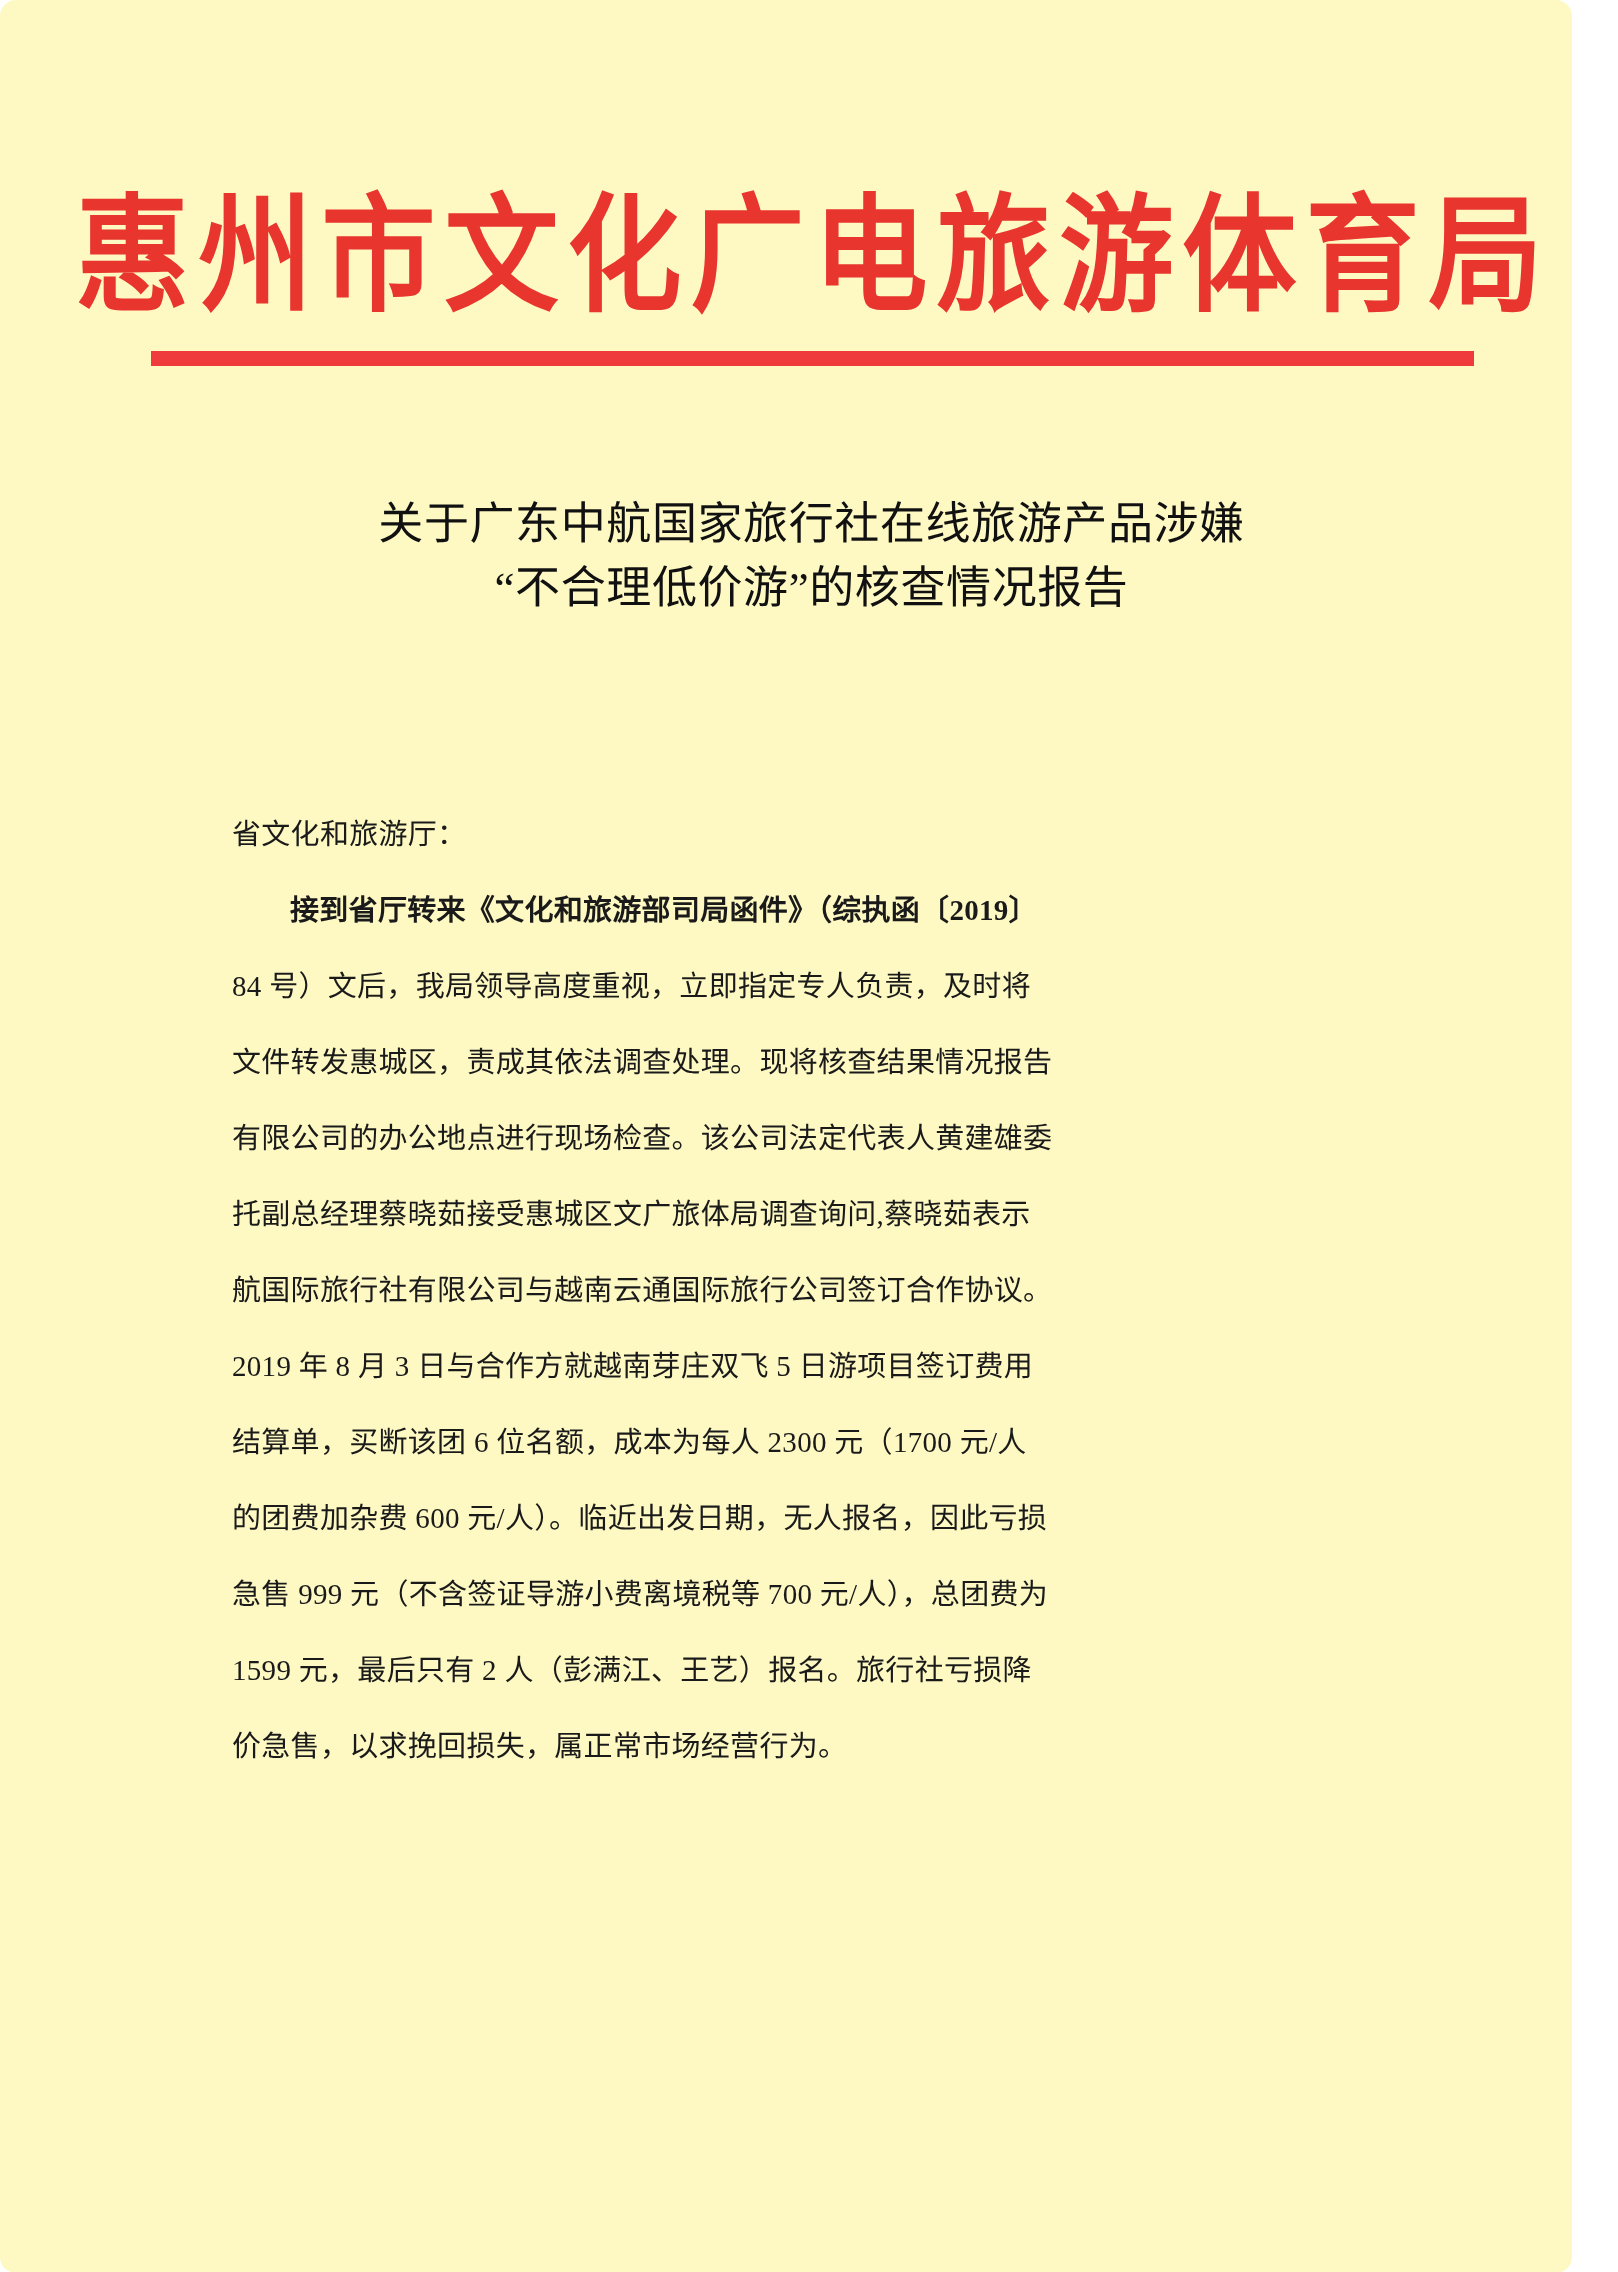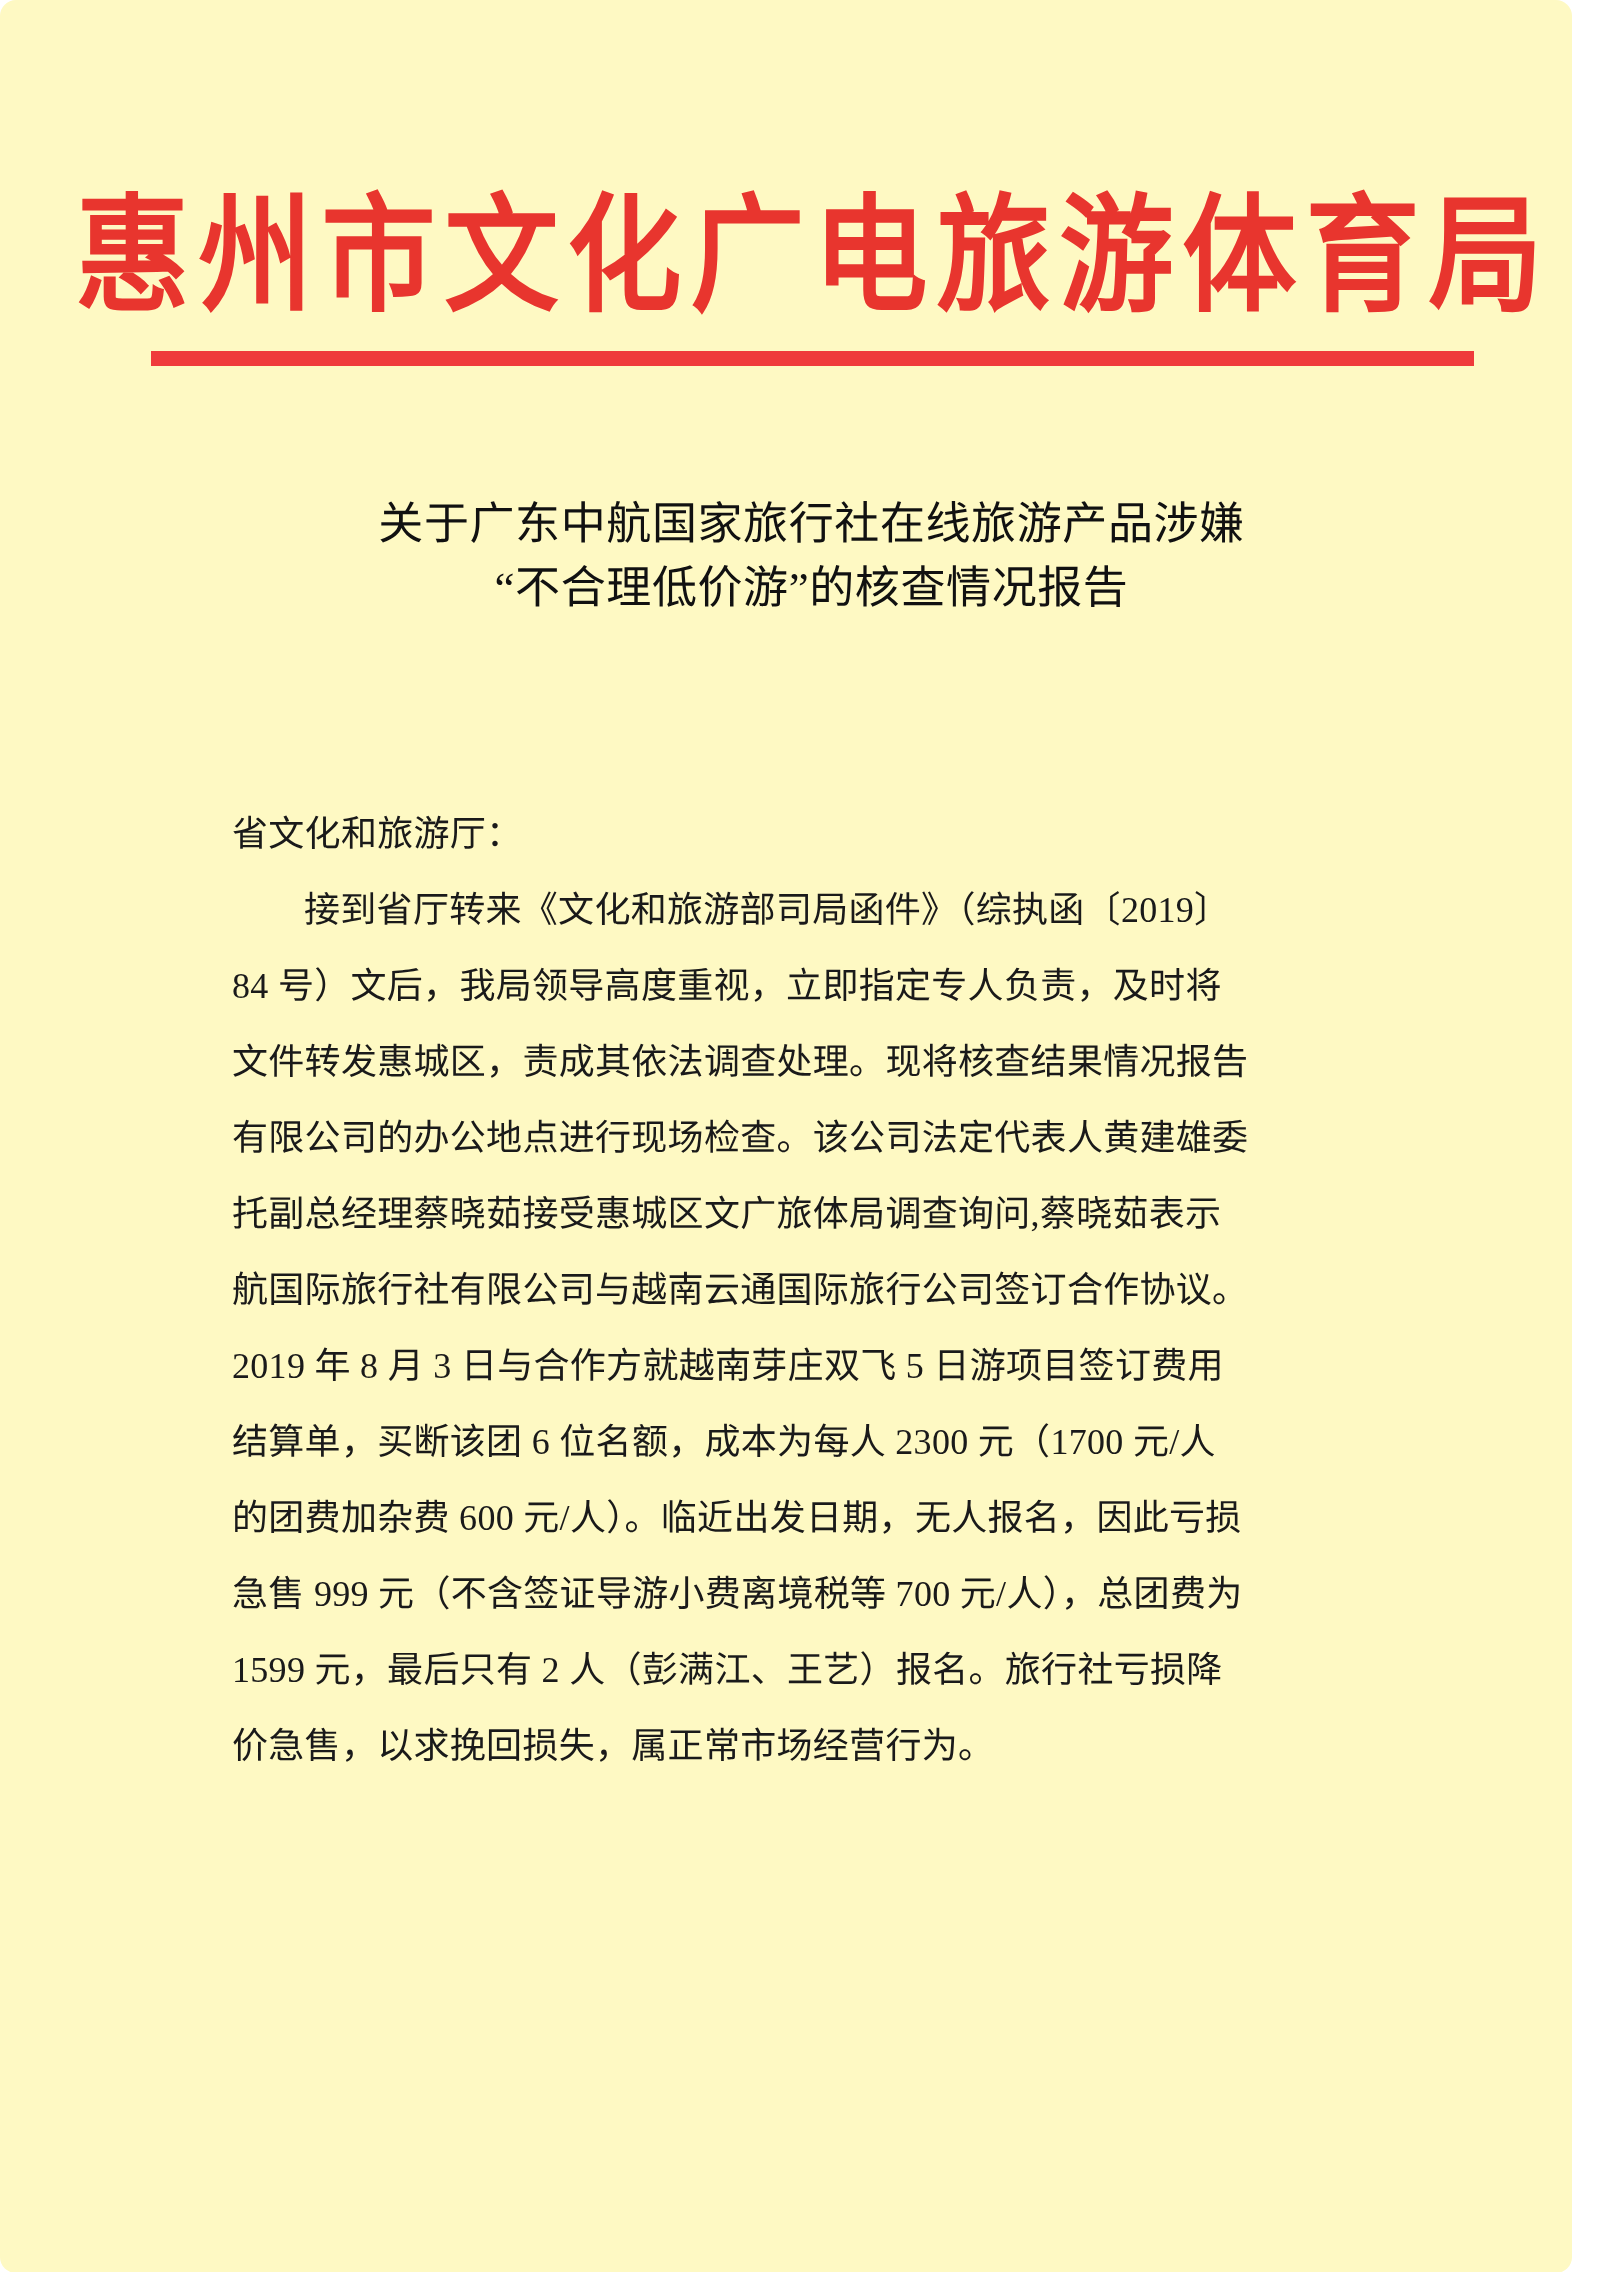--- a/index.html
+++ b/index.html
@@ -71,36 +71,37 @@
   }
 
   
   .body-block {
     position: absolute;
     left: 232px;
     top: 796px;
     width: 1201px;
     color: #1a1a1a;
     font-family: "Liberation Serif", "DejaVu Serif", serif;
-    font-size: 36px;
+    font-size: 29px;
     line-height: 76px;
     letter-spacing: 0.3px;
   }
   .body-block p {
     margin: 0;
     text-align: justify;
     text-align-last: left;
     white-space: normal;
   }
   .line {
     display: block;
     white-space: nowrap;
   }
   .line.ind {
     padding-left: 2em;
+    font-weight: bold;
   }
 </style>
 </head>
 <body>
 
 <div class="page">
 
   <div class="letterhead">
     <span class="letterhead-title">惠州市文化广电旅游体育局</span>
   </div>

